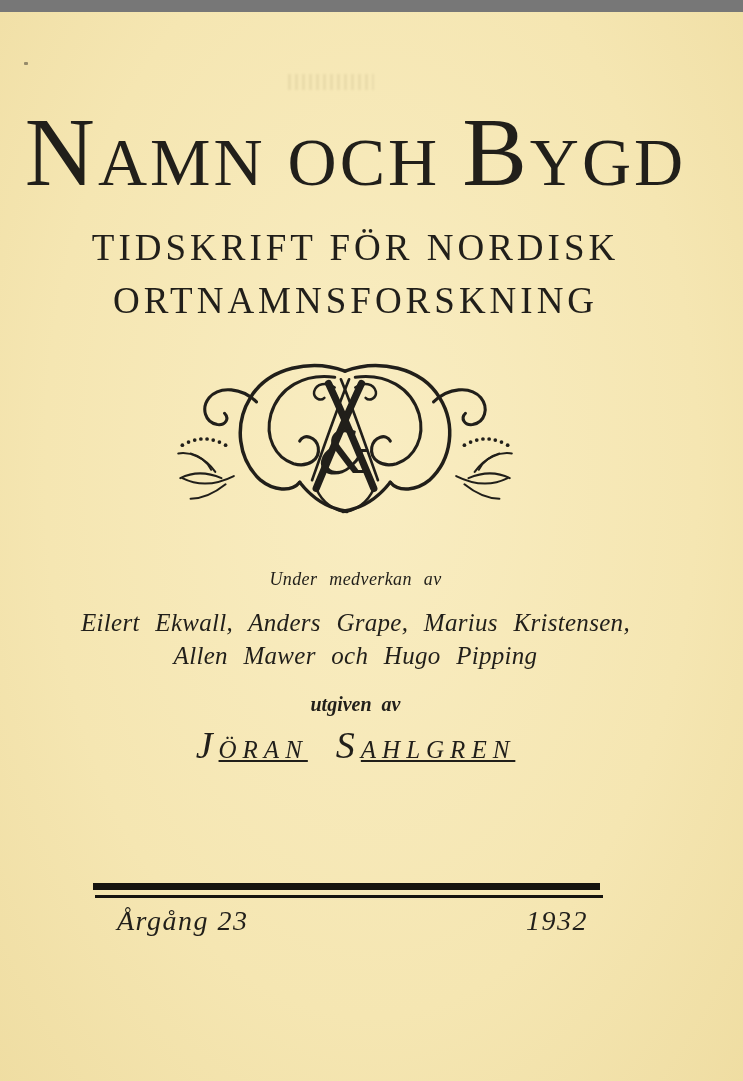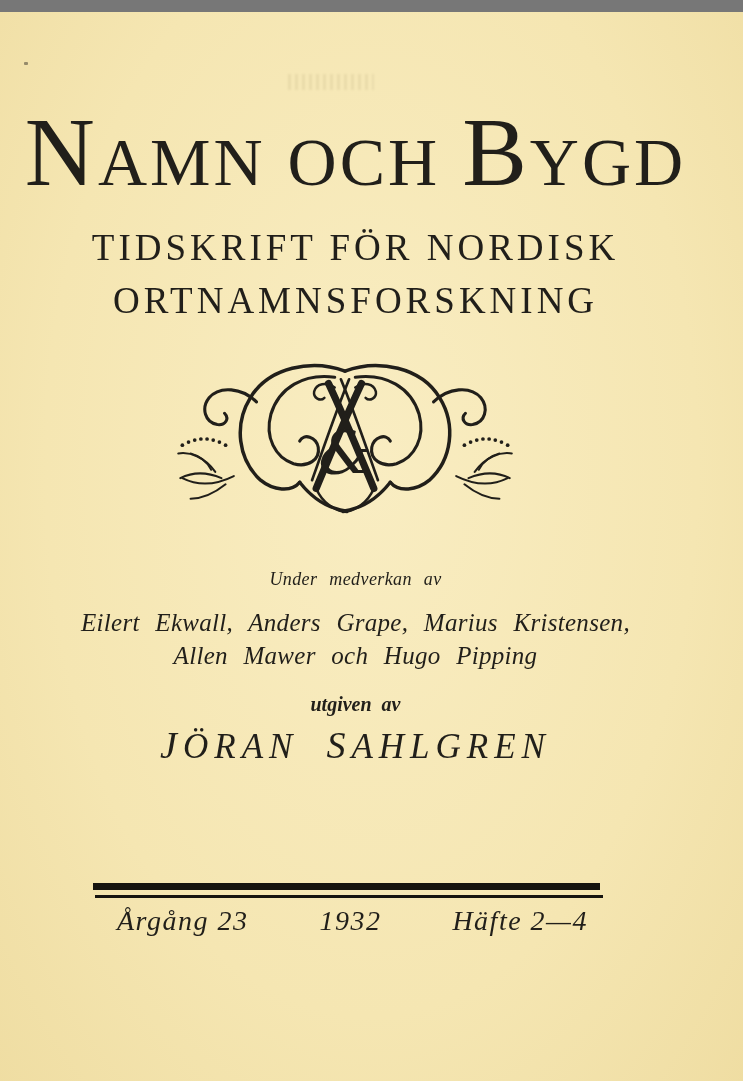--- a/index.html
+++ b/index.html
@@ -30,21 +30,21 @@
   
   .ornament{position:absolute;top:344px;left:170px;width:350px;height:166px;}
   .ornament svg{width:100%;height:100%;}
   
   .medverkan{top:557px;font-size:18px;font-style:italic;word-spacing:7px;letter-spacing:.4px;}
   .names{top:594px;font-size:25px;font-style:italic;line-height:33px;word-spacing:9px;letter-spacing:.3px;}
   
   .utgiven{top:681px;font-size:20px;font-style:italic;font-weight:bold;word-spacing:5px;}
   .editor{top:714px;white-space:nowrap;font-style:italic;letter-spacing:6px;word-spacing:18px;}
   .e-big{font-size:38px;line-height:1;}
-  .e-small{font-size:35px;line-height:1;}
+  .e-small{font-size:25px;line-height:1;text-decoration:underline;}
   
   .rule-thick{position:absolute;top:871px;left:93px;width:507px;height:7px;background:#16140f;}
   .rule-thin{position:absolute;top:883px;left:95px;width:508px;height:3px;background:#16140f;}
   
   .imprint{
     position:absolute;top:893px;left:93px;width:509px;
     display:flex;justify-content:space-between;align-items:flex-start;
     padding:0 14px 0 24px;box-sizing:border-box;
     font-size:28px;font-style:italic;letter-spacing:1.5px;
   }
@@ -120,16 +120,15 @@
     <span><span class="e-big">J</span><span class="e-small">ÖRAN</span></span>
     <span><span class="e-big">S</span><span class="e-small">AHLGREN</span></span>
   </div>
 
   <div class="rule-thick"></div>
   <div class="rule-thin"></div>
 
   <div class="imprint">
     <span>Årgång 23</span>
     <span>1932</span>
-    <span>Häfte 2—4</span>
   </div>
 
 </div>
 
 </body></html>

